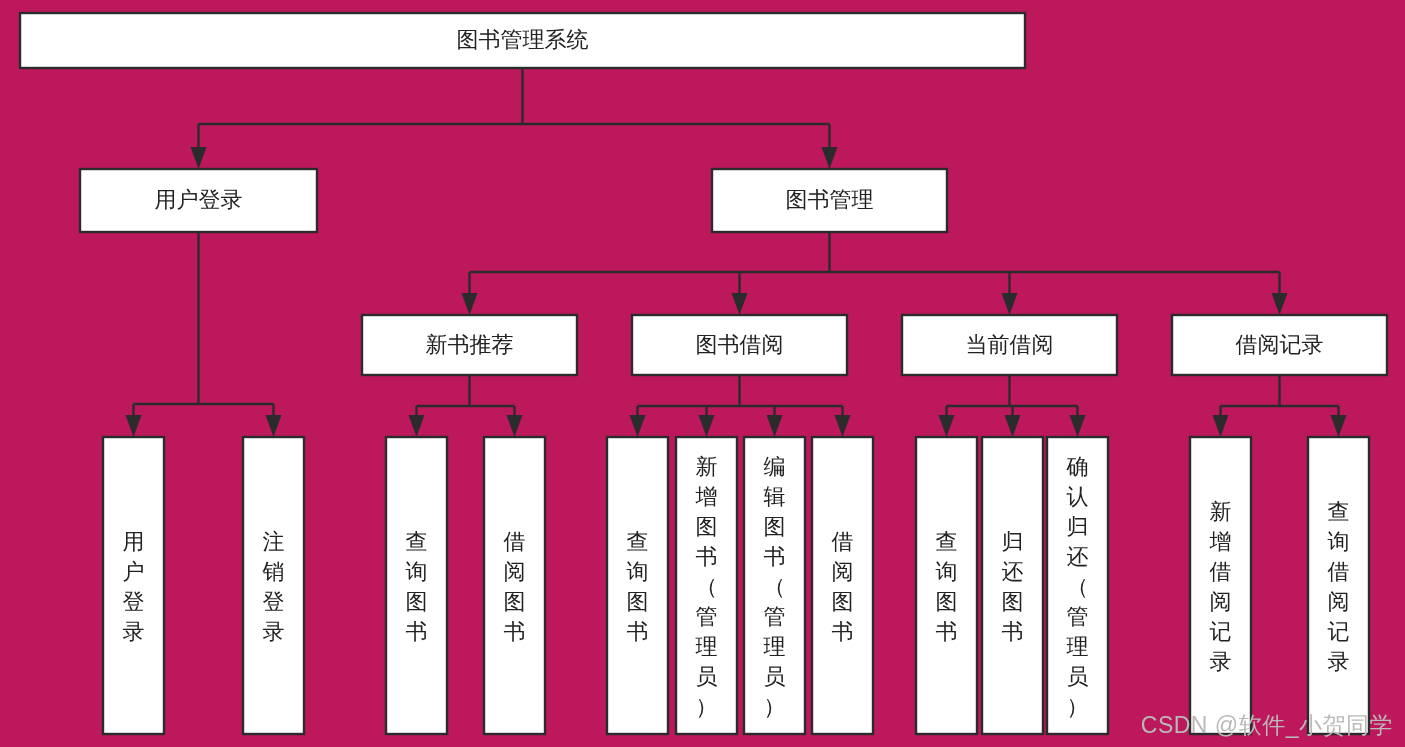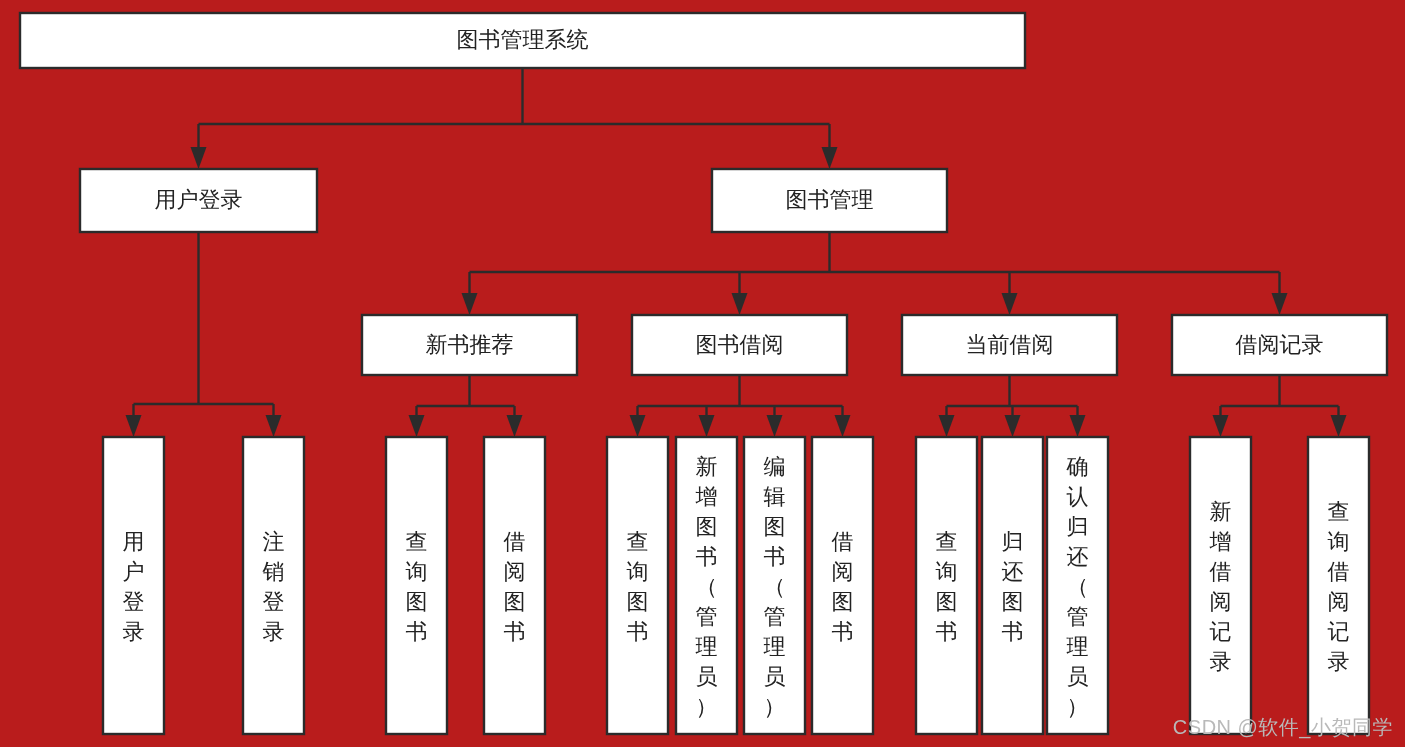--- a/index.html
+++ b/index.html
@@ -12,21 +12,21 @@
     font-family: "Liberation Sans", "DejaVu Sans", sans-serif;
     width: 1405px;
     height: 747px;
     overflow: hidden;
     position: relative;
   }
   #diagram-root {
     position: relative;
     width: 1405px;
     height: 747px;
-    background: #b91c1c;
+    background: #be185d;
   }
   svg.diagram-canvas {
     position: absolute;
     left: 0;
     top: 0;
     width: 1405px;
     height: 747px;
     display: block;
   }
   .node-box {
@@ -55,21 +55,21 @@
     fill: #222222;
     font-family: "Liberation Sans", "DejaVu Sans", sans-serif;
     font-size: 22px;
     text-anchor: middle;
   }
   .watermark-text {
     position: absolute;
     right: 12px;
     bottom: 6px;
     font-family: "Liberation Sans", "DejaVu Sans", sans-serif;
-    font-size: 20px;
+    font-size: 23px;
     color: #b9b9b9;
     letter-spacing: 0.5px;
     white-space: nowrap;
     user-select: none;
     text-align: right;
   }
 </style>
 </head>
 <body>
 

